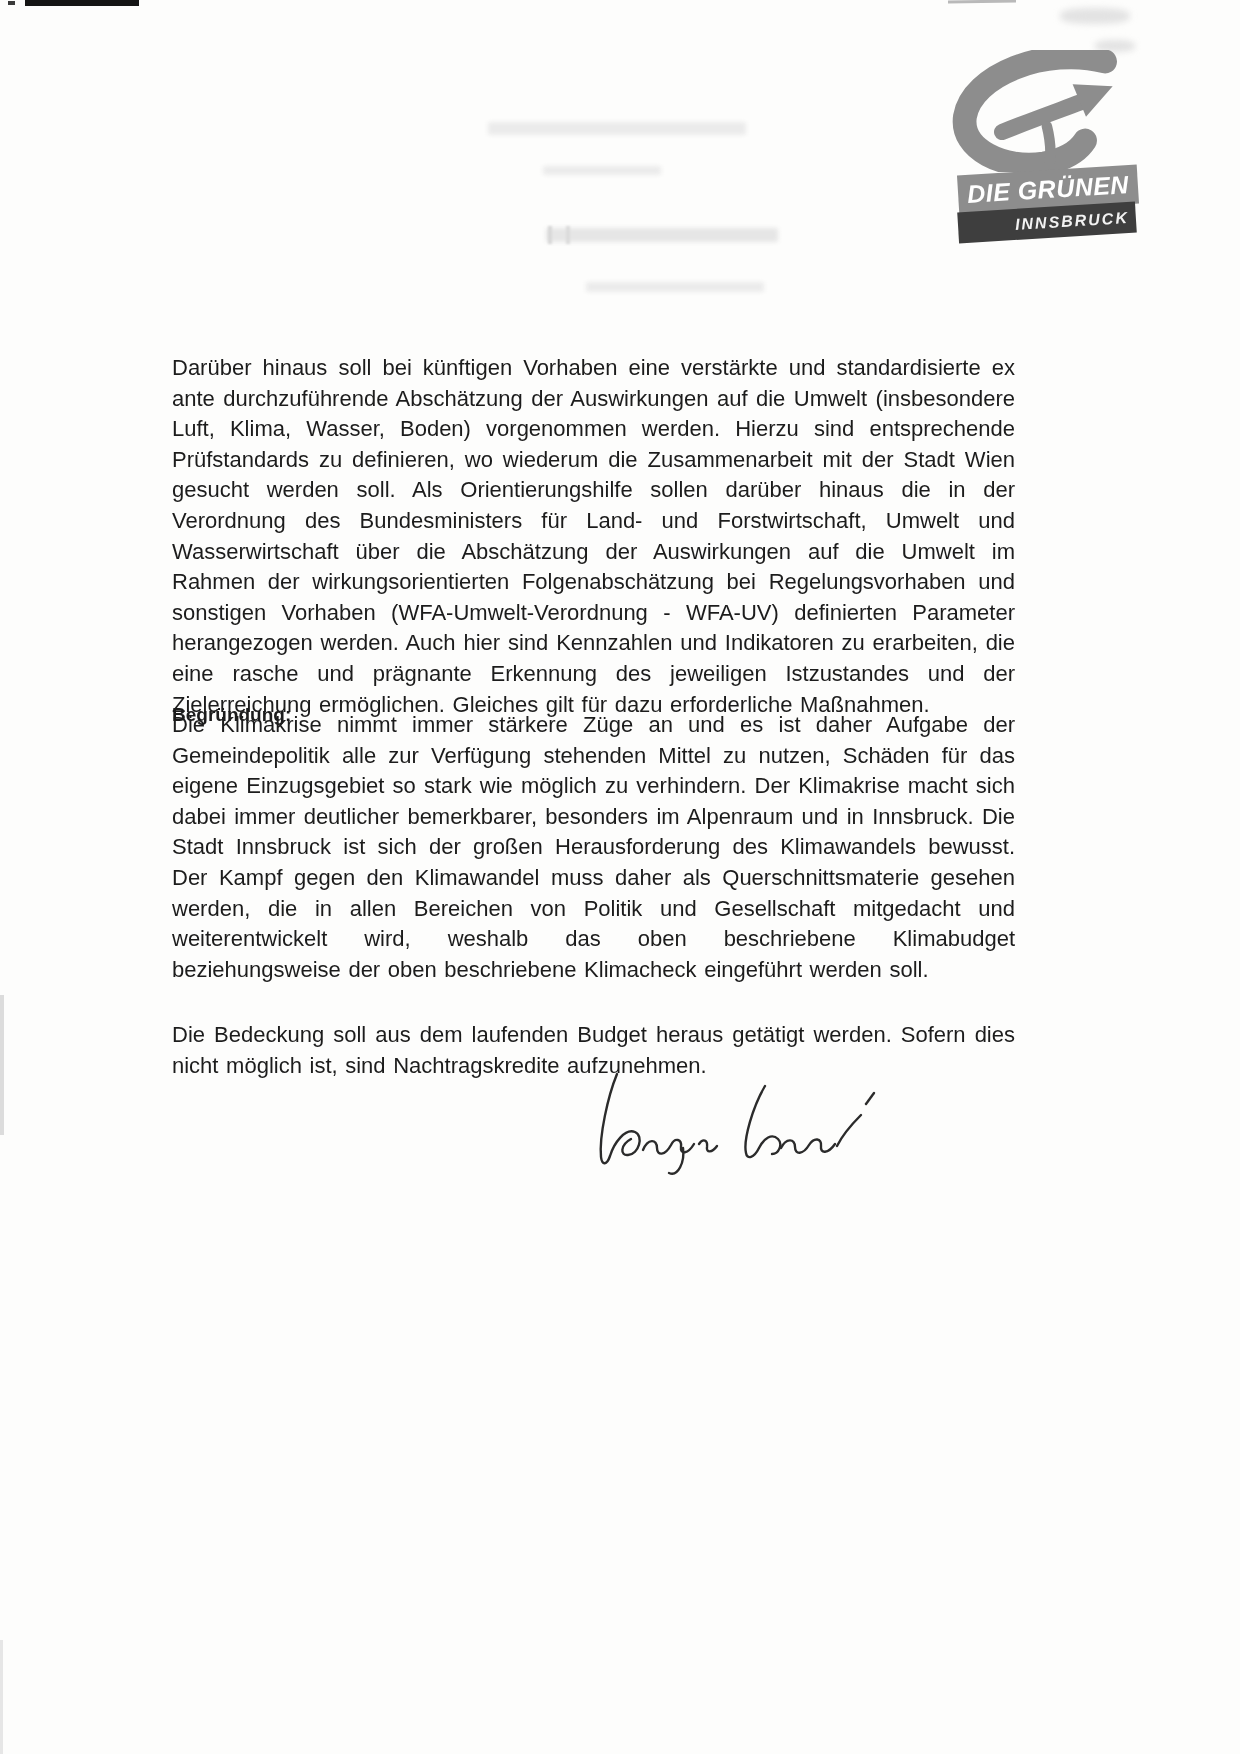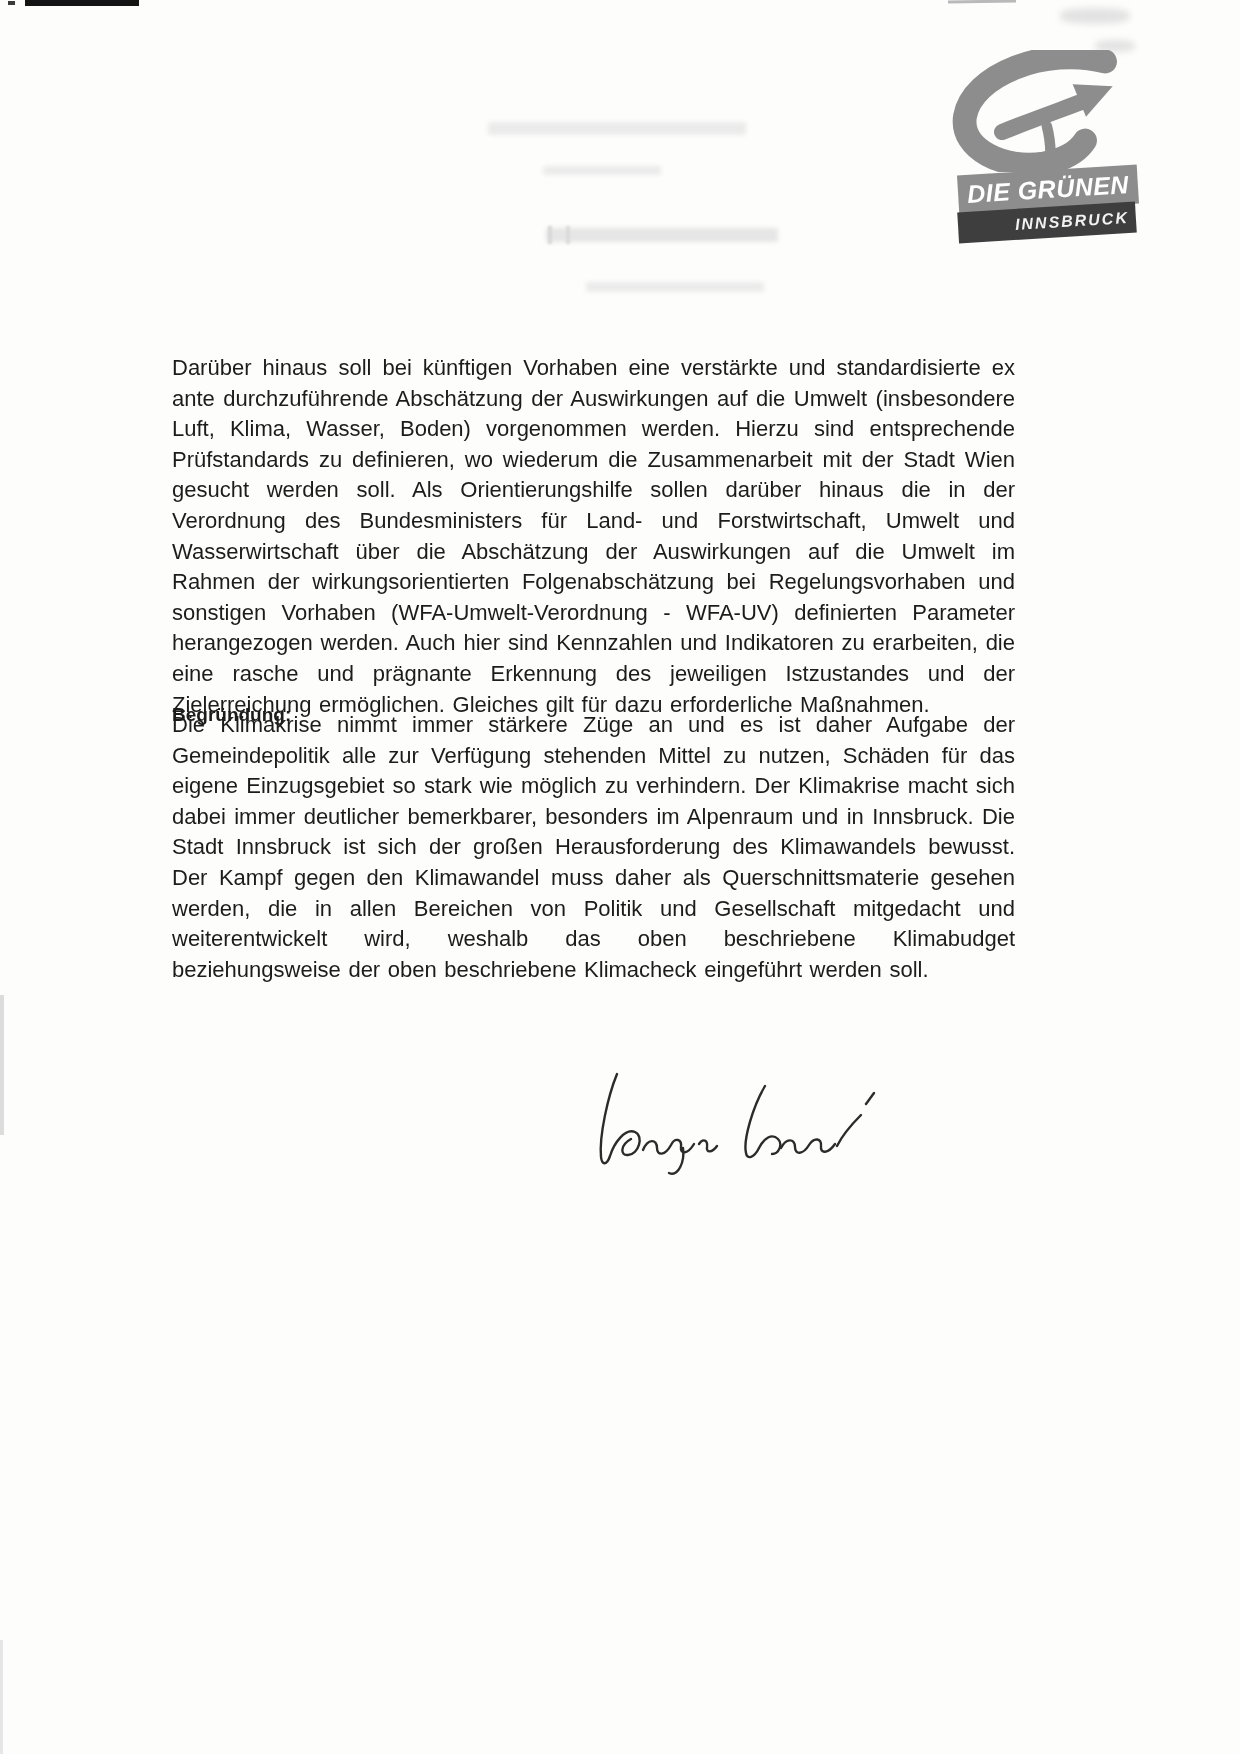--- a/index.html
+++ b/index.html
@@ -103,20 +103,21 @@
       <span>INNSBRUCK</span>
     </div>
   </div>
 
   <p class="textcol para p1">Darüber hinaus soll bei künftigen Vorhaben eine verstärkte und standardisierte ex ante durchzuführende Abschätzung der Auswirkungen auf die Umwelt (insbesondere Luft, Klima, Wasser, Boden) vorgenommen werden. Hierzu sind entsprechende Prüfstandards zu definieren, wo wiederum die Zusammenarbeit mit der Stadt Wien gesucht werden soll. Als Orientierungshilfe sollen darüber hinaus die in der Verordnung des Bundesministers für Land- und Forstwirtschaft, Umwelt und Wasserwirtschaft über die Abschätzung der Auswirkungen auf die Umwelt im Rahmen der wirkungsorientierten Folgenabschätzung bei Regelungsvorhaben und sonstigen Vorhaben (WFA-Umwelt-Verordnung - WFA-UV) definierten Parameter herangezogen werden. Auch hier sind Kennzahlen und Indikatoren zu erarbeiten, die eine rasche und prägnante Erkennung des jeweiligen Istzustandes und der Zielerreichung ermöglichen. Gleiches gilt für dazu erforderliche Maßnahmen.</p>
 
   <p class="textcol hdg">Begründung:</p>
 
   <p class="textcol para p2">Die Klimakrise nimmt immer stärkere Züge an und es ist daher Aufgabe der Gemeindepolitik alle zur Verfügung stehenden Mittel zu nutzen, Schäden für das eigene Einzugsgebiet so stark wie möglich zu verhindern. Der Klimakrise macht sich dabei immer deutlicher bemerkbarer, besonders im Alpenraum und in Innsbruck. Die Stadt Innsbruck ist sich der großen Herausforderung des Klimawandels bewusst. Der Kampf gegen den Klimawandel muss daher als Querschnittsmaterie gesehen werden, die in allen Bereichen von Politik und Gesellschaft mitgedacht und weiterentwickelt wird, weshalb das oben beschriebene Klimabudget beziehungsweise der oben beschriebene Klimacheck eingeführt werden soll.</p>
 
+  <p class="textcol para p3">Die Bedeckung soll aus dem laufenden Budget heraus getätigt werden. Sofern dies nicht möglich ist, sind Nachtragskredite aufzunehmen.</p>
 
   <svg class="signature" viewBox="0 0 320 125">
     <g fill="none" stroke="#2b2b2b" stroke-width="2.4" stroke-linecap="round">
 
       <path d="M42,14 C33,36 24,76 26,97 C27,106 32,105 35,96 C39,83 50,68 60,72 C69,76 64,94 53,95 C45,96 45,85 56,79"></path>
       <path d="M68,90 C73,78 82,79 82,88 C82,96 90,96 96,85 C100,77 107,79 106,87 C105,95 113,94 119,84"></path>
       <path d="M108,88 C110,102 103,117 94,113"></path>
       <path d="M124,84 C128,78 133,80 132,87 C131,93 137,93 142,86"></path>
 
       <path d="M190,26 C178,46 168,80 171,93 C172,100 179,98 184,88 C189,78 197,73 203,79 C208,84 204,94 197,94"></path>

